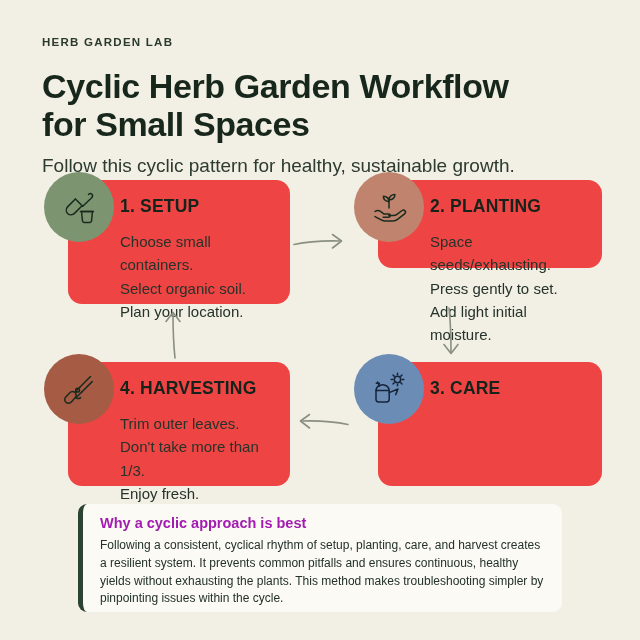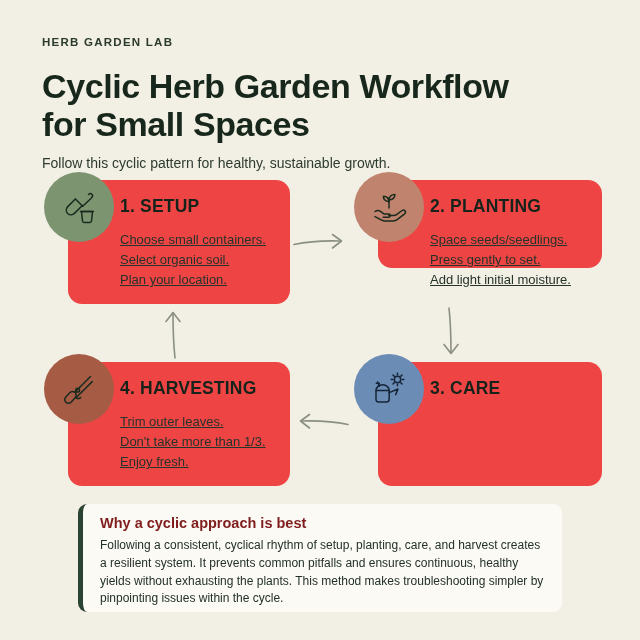--- a/index.html
+++ b/index.html
@@ -33,21 +33,21 @@
   #title {
     font-size: 34px;
     font-weight: bold;
     line-height: 1.13;
     letter-spacing: -0.4px;
     color: #18271b;
     margin: 0;
     white-space: pre-line;
   }
   #subtitle {
-    font-size: 14px;
+    font-size: 19px;
     color: #2d3b30;
     margin: 11px 0 0 0;
   }
 
   
   .card {
     position: absolute;
     background: #ef4444;
     border-radius: 14px;
     box-sizing: border-box;
@@ -57,25 +57,24 @@
   }
   .step-title {
     font-size: 17.5px;
     font-weight: bold;
     color: #16231a;
     letter-spacing: 0.2px;
     margin: 0 0 13px 0;
     white-space: nowrap;
   }
   .step-lines {
-    font-size: 13px;
+    font-size: 15px;
     line-height: 1.55;
     color: #25332a;
     white-space: pre-line;
-    text-decoration: underline;
   }
 
   #card-setup      { left: 68px;  top: 180px; width: 222px; height: 124px; }
   #card-planting   { left: 378px; top: 180px; width: 224px; height: 88px; }
   #card-harvesting { left: 68px;  top: 362px; width: 222px; height: 124px; }
   #card-care       { left: 378px; top: 362px; width: 224px; height: 124px; }
 
   
   .badge {
     position: absolute;
@@ -108,21 +107,21 @@
     height: 108px;
     background: #fbfaf5;
     border-left: 5px solid #2b4332;
     border-radius: 9px;
     box-sizing: border-box;
     padding: 11px 18px 10px 17px;
   }
   #callout-title {
     font-size: 14.5px;
     font-weight: bold;
-    color: #7f1d1d;
+    color: #a21caf;
     margin: 0 0 6px 0;
   }
   #callout-body {
     font-size: 12px;
     line-height: 1.48;
     color: #23312a;
     margin: 0;
   }
 </style>
 </head>
@@ -140,21 +139,21 @@
     <div class="step-title">1. SETUP</div>
     <div class="step-lines">Choose small containers.
 Select organic soil.
 Plan your location.</div>
   </div>
 </div>
 
 <div class="card" id="card-planting">
   <div class="card-inner">
     <div class="step-title">2. PLANTING</div>
-    <div class="step-lines">Space seeds/seedlings.
+    <div class="step-lines">Space seeds/exhausting.
 Press gently to set.
 Add light initial moisture.</div>
   </div>
 </div>
 
 <div class="card" id="card-harvesting">
   <div class="card-inner">
     <div class="step-title">4. HARVESTING</div>
     <div class="step-lines">Trim outer leaves.
 Don't take more than 1/3.

